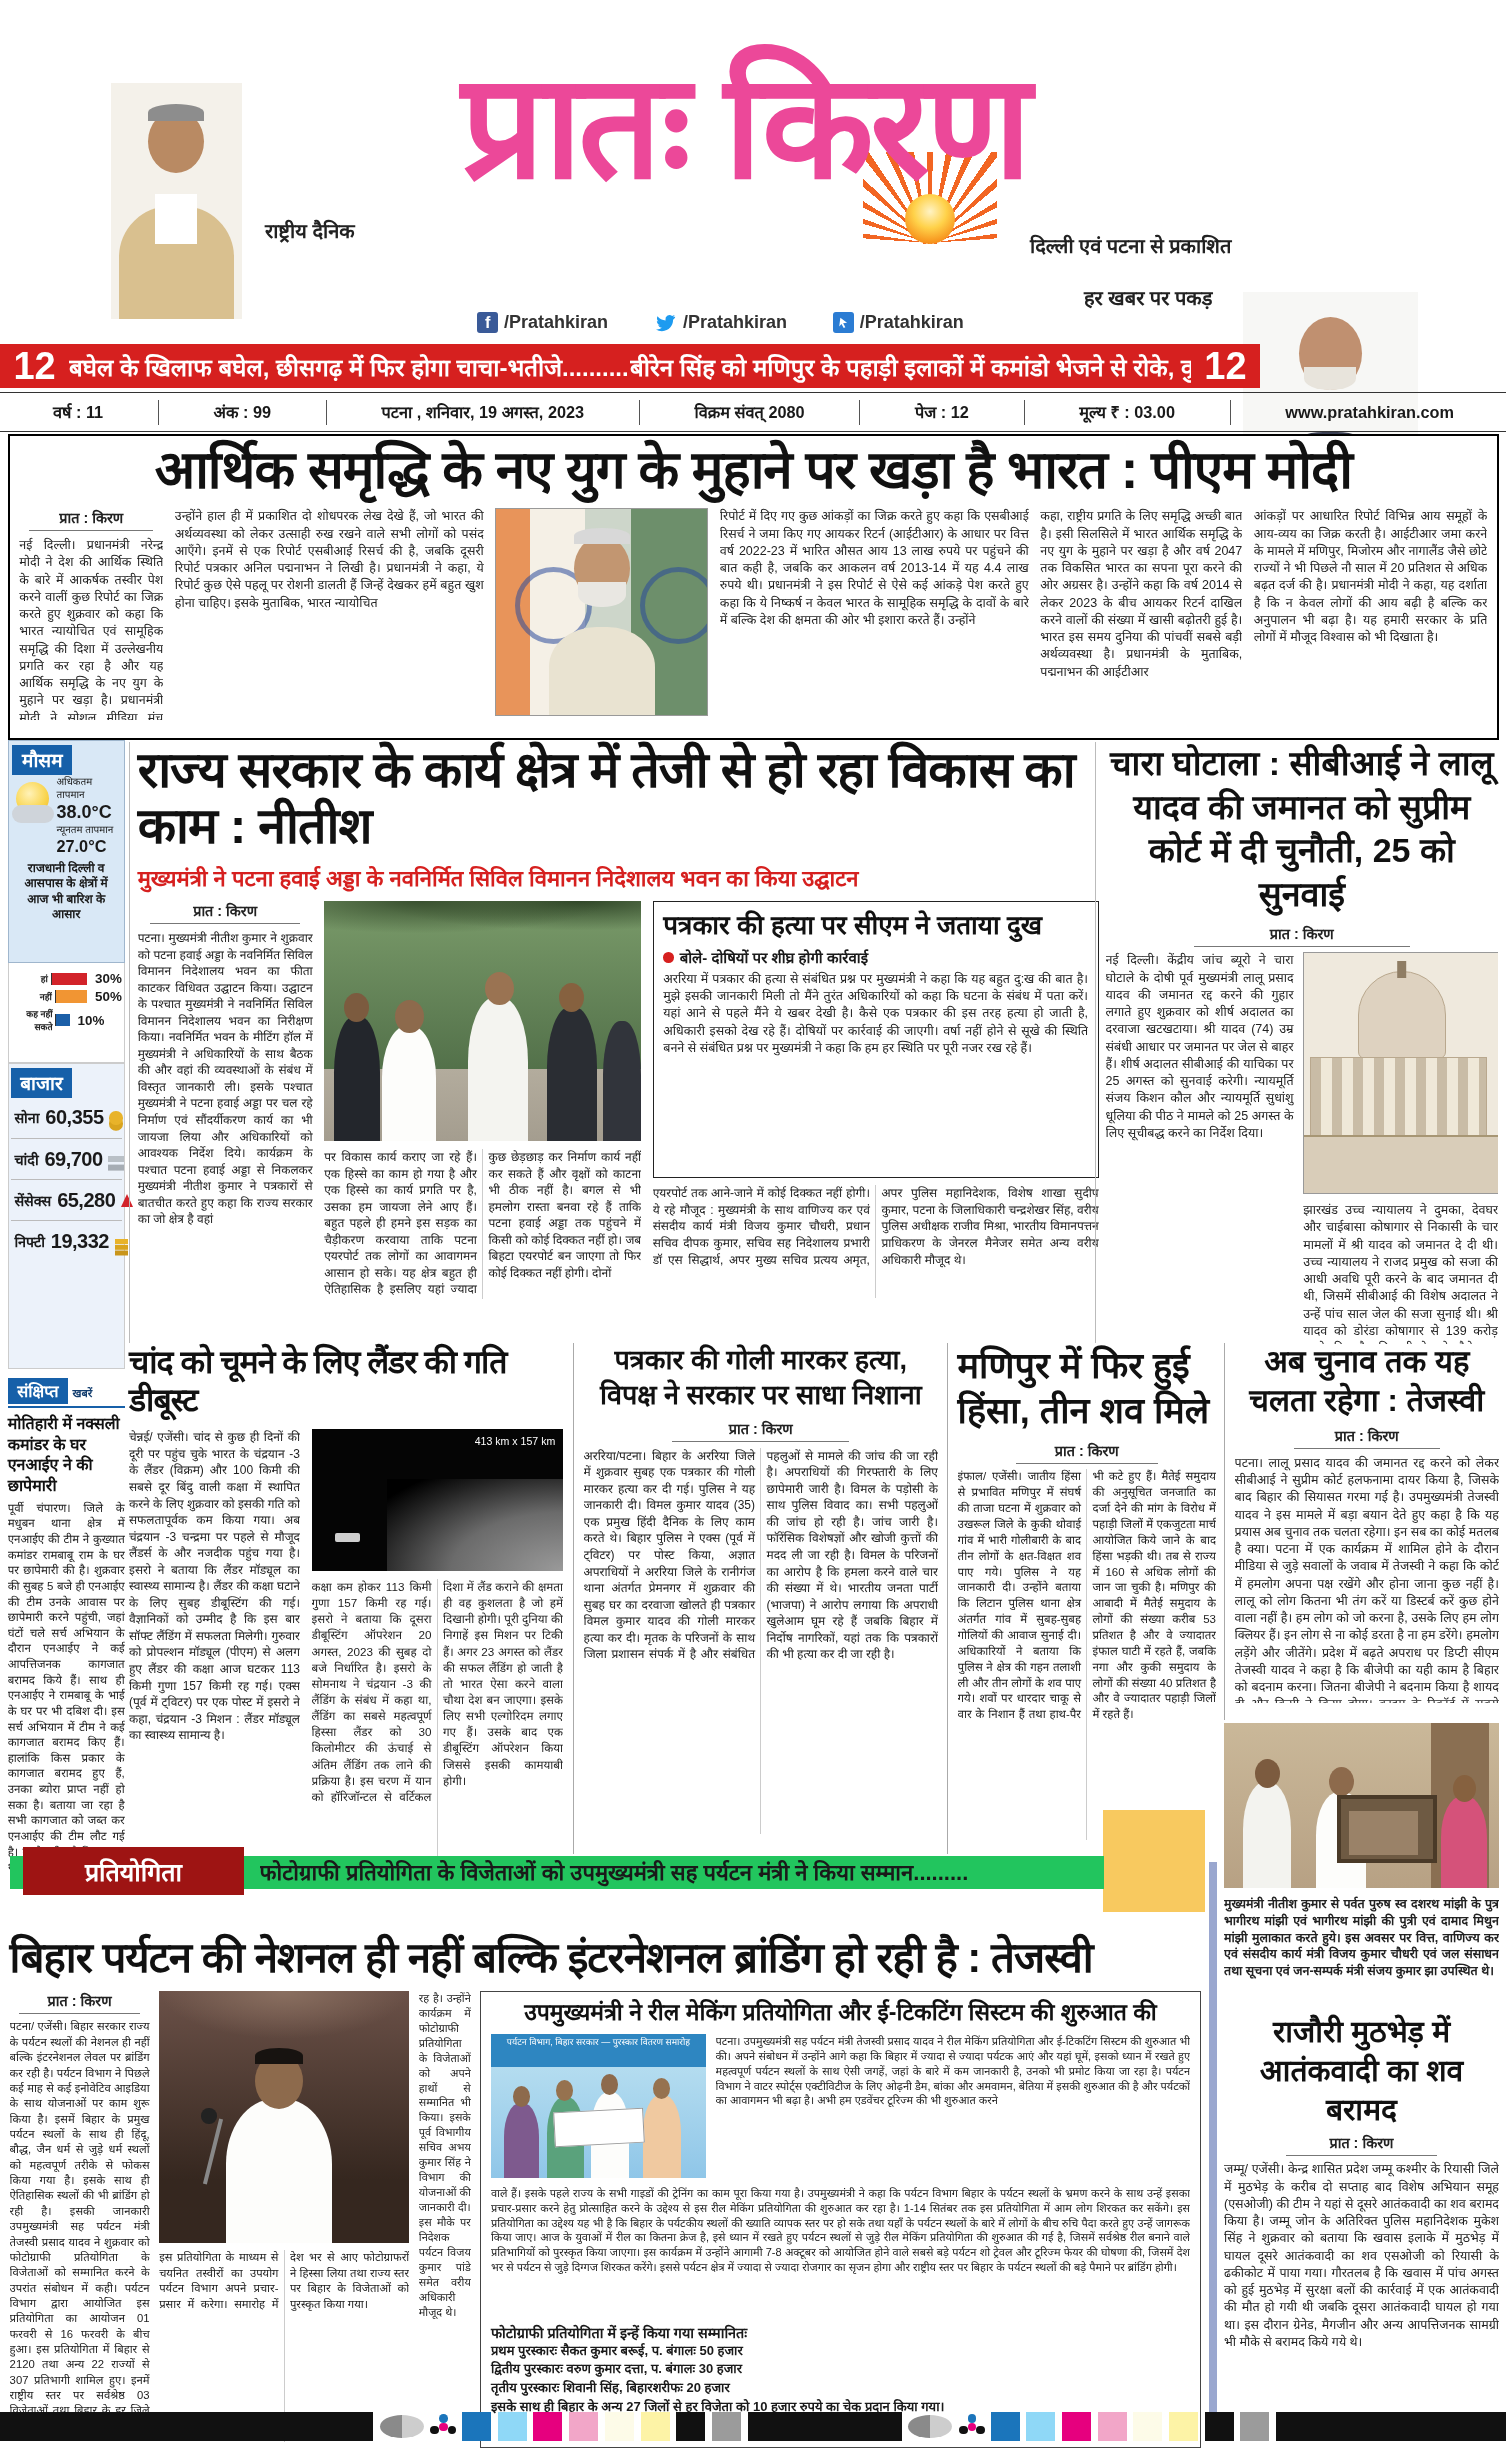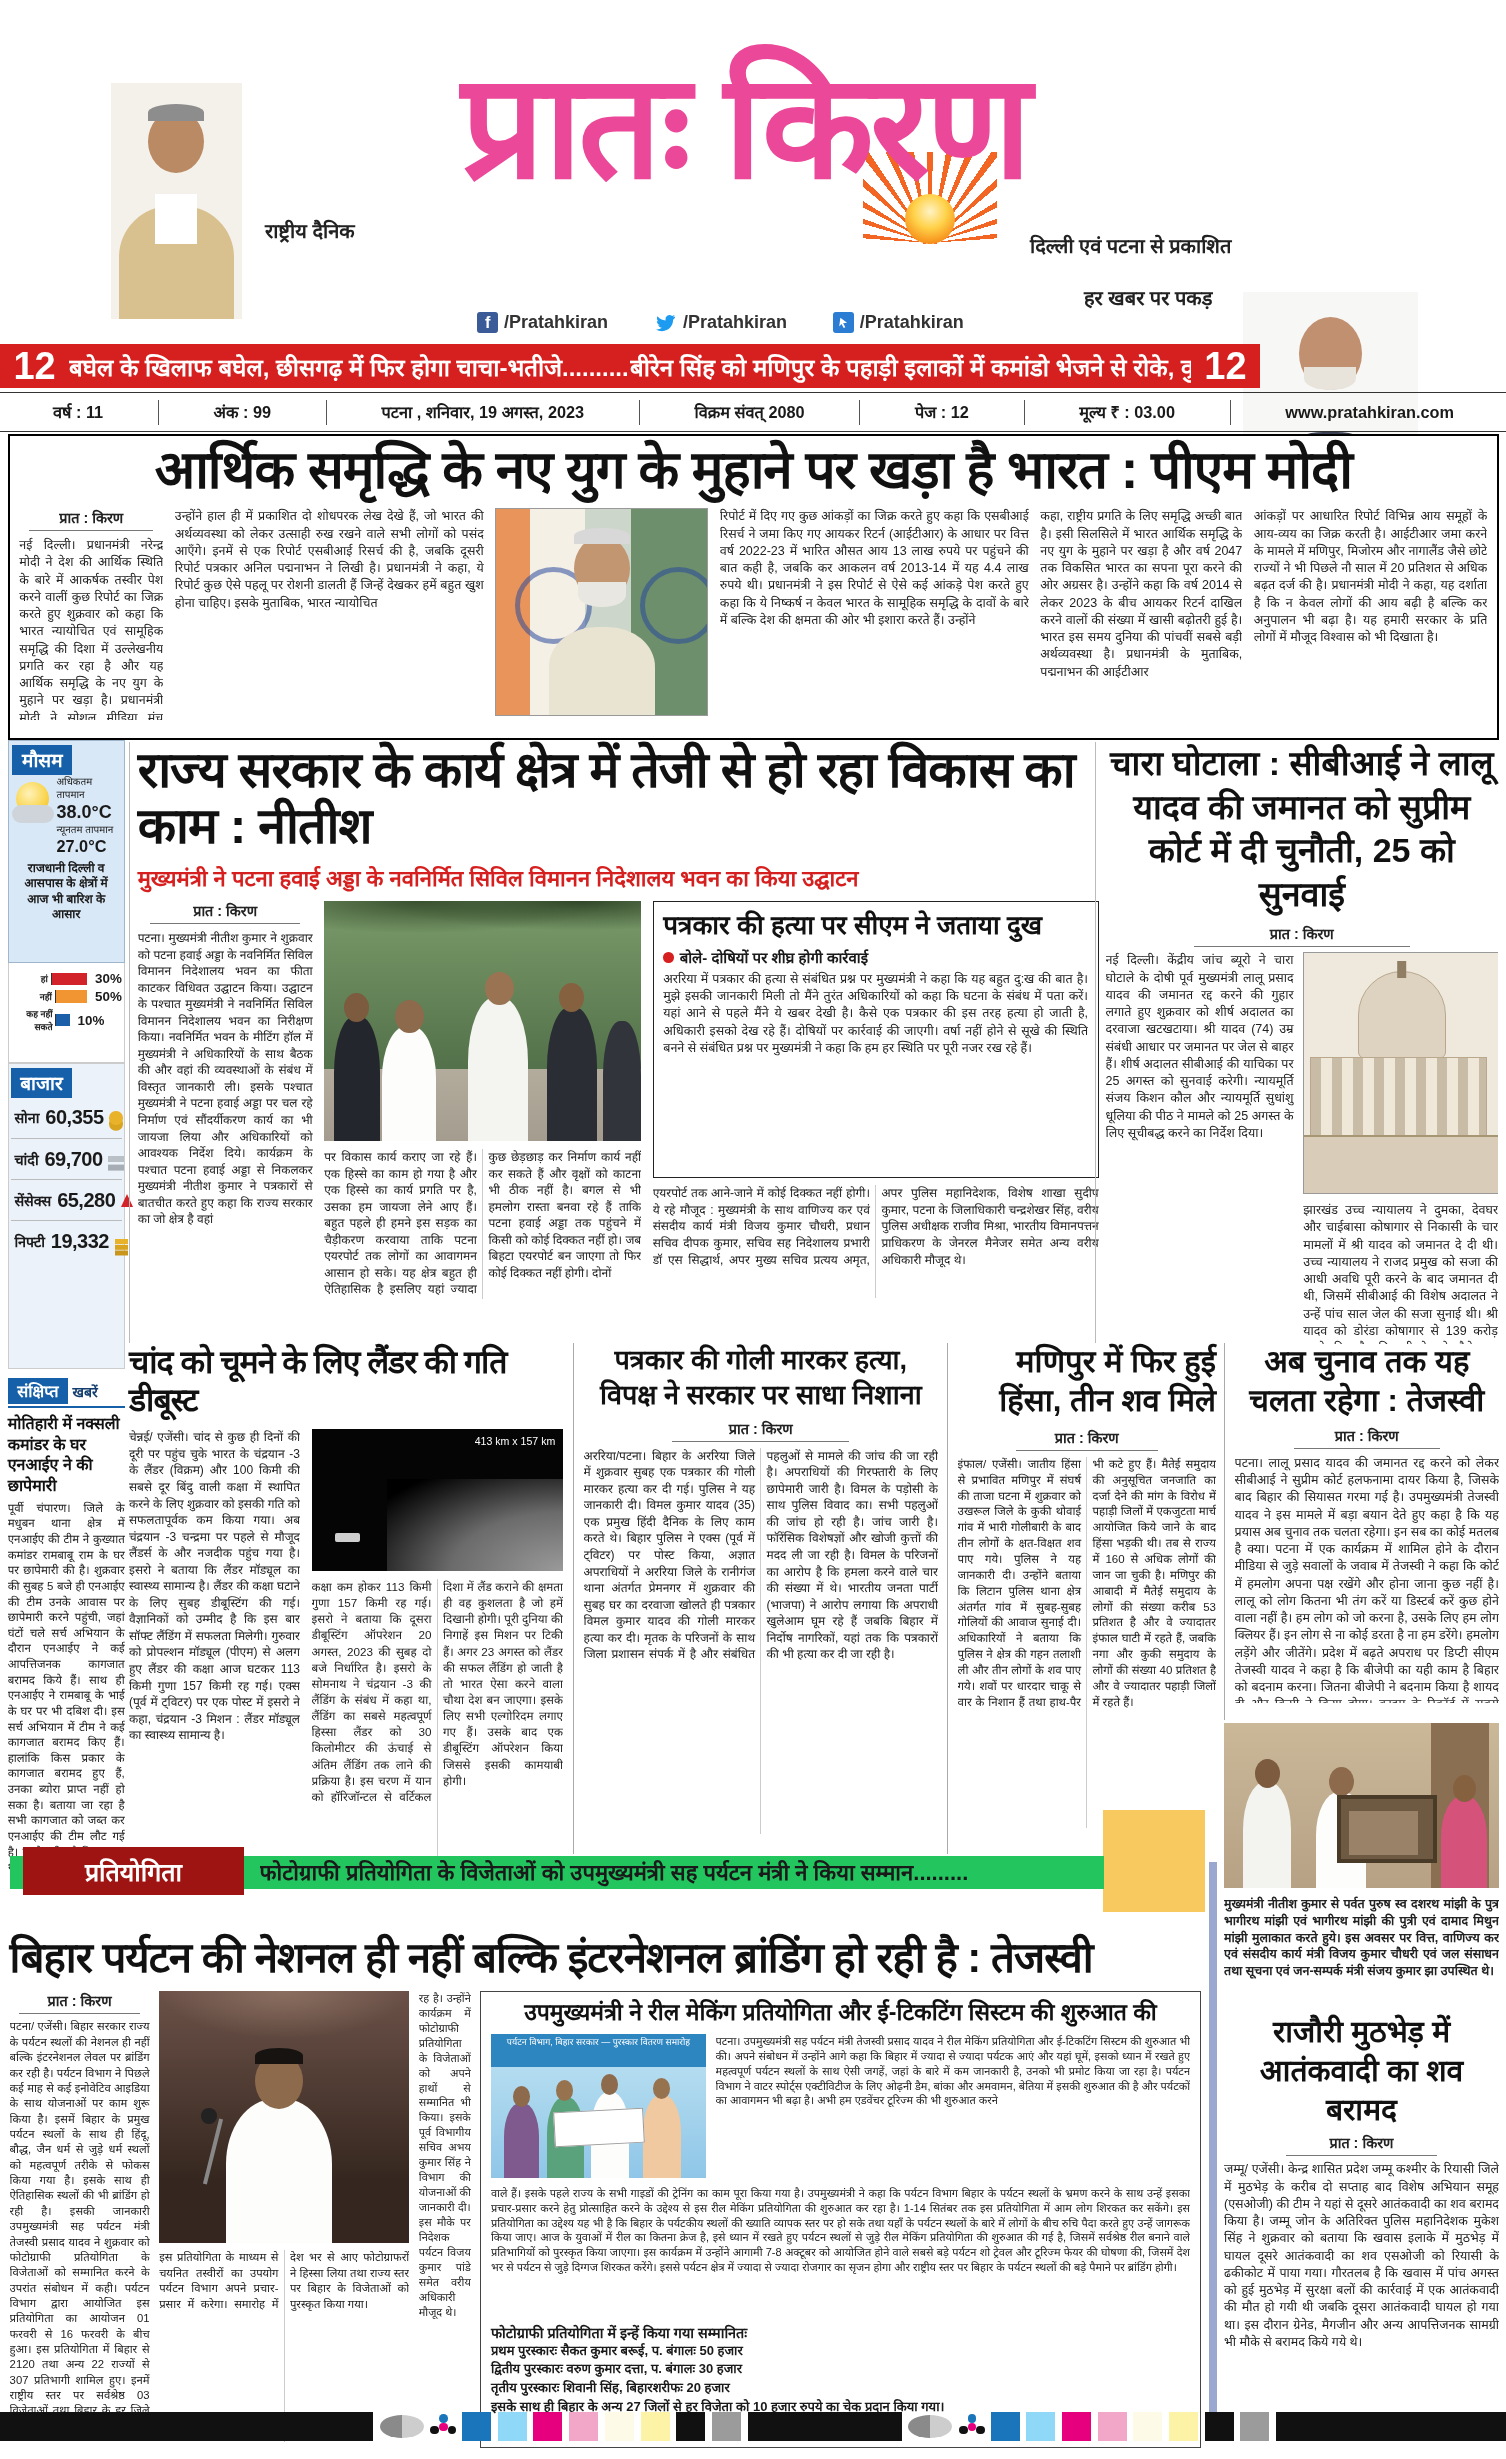--- a/index.html
+++ b/index.html
@@ -209,21 +209,21 @@
       </div>
       <div class="mkt-row">
         <span class="mkt-name">निफ्टी</span>
         <span class="mkt-val">19,332</span>
         <span style="width:13.4px;height:4.8px;background:#e8b32a;box-shadow:0 5.8px 0 #d9a41f,0 11.5px 0 #c9951a;flex:none;"></span>
       </div>
     </div>
     <div style="margin-top:9.6px;">
       <div style="border-bottom:2.9px solid #1660a9;padding-bottom:1.9px;white-space:nowrap;">
         <span class="blue-tab" style="font-size:16.3px;">संक्षिप्त</span>
-        <span style="font-size:14px;font-weight:800;color:#123d6e;">खबरें</span>
+        <span style="font-size:11px;font-weight:800;color:#123d6e;">खबरें</span>
       </div>
       <h3 style="font-size:16px;line-height:1.3;margin:5.8px 0 3.8px 0;">मोतिहारी में नक्सली कमांडर के घर एनआईए ने की छापेमारी</h3>
       <div class="sm-txt jt ovh" style="height:373px;font-size:11.5px;">पूर्वी चंपारण। जिले के मधुबन थाना क्षेत्र में एनआईए की टीम ने कुख्यात कमांडर रामबाबू राम के घर पर छापेमारी की है। शुक्रवार की सुबह 5 बजे ही एनआईए की टीम उनके आवास पर छापेमारी करने पहुंची, जहां घंटों चले सर्च अभियान के दौरान एनआईए ने कई आपत्तिजनक कागजात बरामद किये हैं। साथ ही एनआईए ने रामबाबू के भाई के घर पर भी दबिश दी। इस सर्च अभियान में टीम ने कई कागजात बरामद किए हैं। हालांकि किस प्रकार के कागजात बरामद हुए हैं, उनका ब्योरा प्राप्त नहीं हो सका है। बताया जा रहा है सभी कागजात को जब्त कर एनआईए की टीम लौट गई है। उल्लेखनीय है कि मधुबन थाना क्षेत्र के कौरिहरवा का रहने वाला रामबाबू 90 के दशक में काफी सक्रिय था और उसने पूर्वी चंपारण जिले में काफी आतंक मचा रखा था।</div>
     </div>
   </aside>
 
   <section class="abs" style="left:129px;top:742px;width:961px;height:601px;border-left:1px solid #bbb;padding-left:7.7px;">
     <h2 style="font-size:50px;line-height:1.12;letter-spacing:-1px;">राज्य सरकार के कार्य क्षेत्र में तेजी से हो रहा विकास का काम : नीतीश</h2>
     <div style="color:#d6201f;font-size:22px;font-weight:800;margin-top:7.7px;">मुख्यमंत्री ने पटना हवाई अड्डा के नवनिर्मित सिविल विमानन निदेशालय भवन का किया उद्घाटन</div>
     <div style="display:flex;gap:11.5px;margin-top:9.6px;height:400px;overflow:hidden;">
@@ -294,21 +294,21 @@
   </section>
 
   <section class="abs vert-sep" style="left:573px;top:1343px;width:365px;height:511px;padding-left:9.6px;box-sizing:border-box;">
     <h2 style="font-size:27px;line-height:1.3;text-align:center;">पत्रकार की गोली मारकर हत्या, विपक्ष ने सरकार पर साधा निशाना</h2>
     <div class="byline" style="margin-top:5.8px;">प्रात : किरण</div>
     <div class="byrule" style="width:50%;"></div>
     <div class="cols2 body-txt jt ovh" style="height:386px;font-size:12px;">अररिया/पटना। बिहार के अररिया जिले में शुक्रवार सुबह एक पत्रकार की गोली मारकर हत्या कर दी गई। पुलिस ने यह जानकारी दी। विमल कुमार यादव (35) एक प्रमुख हिंदी दैनिक के लिए काम करते थे। बिहार पुलिस ने एक्स (पूर्व में ट्विटर) पर पोस्ट किया, अज्ञात अपराधियों ने अररिया जिले के रानीगंज थाना अंतर्गत प्रेमनगर में शुक्रवार की सुबह घर का दरवाजा खोलते ही पत्रकार विमल कुमार यादव की गोली मारकर हत्या कर दी। मृतक के परिजनों के साथ जिला प्रशासन संपर्क में है और संबंधित पहलुओं से मामले की जांच की जा रही है। अपराधियों की गिरफ्तारी के लिए छापेमारी जारी है। विमल के पड़ोसी के साथ पुलिस विवाद का। सभी पहलुओं की जांच हो रही है। जांच जारी है। फॉरेंसिक विशेषज्ञों और खोजी कुत्तों की मदद ली जा रही है। विमल के परिजनों का आरोप है कि हमला करने वाले चार की संख्या में थे। भारतीय जनता पार्टी (भाजपा) ने आरोप लगाया कि अपराधी खुलेआम घूम रहे हैं जबकि बिहार में निर्दोष नागरिकों, यहां तक कि पत्रकारों की भी हत्या कर दी जा रही है।</div>
   </section>
 
   <section class="abs vert-sep" style="left:947px;top:1343px;width:269px;height:511px;padding-left:9.6px;box-sizing:border-box;">
-    <h2 style="font-size:31px;line-height:1.25;text-align:right;">मणिपुर में फिर हुई हिंसा, तीन शव मिले</h2>
+    <h2 style="font-size:36px;line-height:1.25;text-align:left;">मणिपुर में फिर हुई हिंसा, तीन शव मिले</h2>
     <div class="byline" style="margin-top:7.7px;">प्रात : किरण</div>
     <div class="byrule" style="width:55%;"></div>
     <div class="cols2 body-txt jt ovh" style="height:371px;font-size:11.5px;">इंफाल/ एजेंसी। जातीय हिंसा से प्रभावित मणिपुर में संघर्ष की ताजा घटना में शुक्रवार को उखरूल जिले के कुकी थोवाई गांव में भारी गोलीबारी के बाद तीन लोगों के क्षत-विक्षत शव पाए गये। पुलिस ने यह जानकारी दी। उन्होंने बताया कि लिटान पुलिस थाना क्षेत्र अंतर्गत गांव में सुबह-सुबह गोलियों की आवाज सुनाई दी। अधिकारियों ने बताया कि पुलिस ने क्षेत्र की गहन तलाशी ली और तीन लोगों के शव पाए गये। शवों पर धारदार चाकू से वार के निशान हैं तथा हाथ-पैर भी कटे हुए हैं। मैतेई समुदाय की अनुसूचित जनजाति का दर्जा देने की मांग के विरोध में पहाड़ी जिलों में एकजुटता मार्च आयोजित किये जाने के बाद हिंसा भड़की थी। तब से राज्य में 160 से अधिक लोगों की जान जा चुकी है। मणिपुर की आबादी में मैतेई समुदाय के लोगों की संख्या करीब 53 प्रतिशत है और वे ज्यादातर इंफाल घाटी में रहते हैं, जबकि नगा और कुकी समुदाय के लोगों की संख्या 40 प्रतिशत है और वे ज्यादातर पहाड़ी जिलों में रहते हैं।</div>
   </section>
 
   <section class="abs vert-sep" style="left:1224px;top:1343px;width:275px;height:377px;padding-left:9.6px;box-sizing:border-box;">
     <h2 style="font-size:31px;line-height:1.25;text-align:center;">अब चुनाव तक यह चलता रहेगा : तेजस्वी</h2>
     <div class="byline" style="margin-top:5.8px;">प्रात : किरण</div>
     <div class="byrule" style="width:55%;"></div>
     <div class="body-txt jt ovh" style="height:248px;">पटना। लालू प्रसाद यादव की जमानत रद्द करने को लेकर सीबीआई ने सुप्रीम कोर्ट हलफनामा दायर किया है, जिसके बाद बिहार की सियासत गरमा गई है। उपमुख्यमंत्री तेजस्वी यादव ने इस मामले में बड़ा बयान देते हुए कहा है कि यह प्रयास अब चुनाव तक चलता रहेगा। इन सब का कोई मतलब है क्या। पटना में एक कार्यक्रम में शामिल होने के दौरान मीडिया से जुड़े सवालों के जवाब में तेजस्वी ने कहा कि कोर्ट में हमलोग अपना पक्ष रखेंगे और होना जाना कुछ नहीं है। लालू को लोग कितना भी तंग करें या डिस्टर्ब करें कुछ होने वाला नहीं है। हम लोग को जो करना है, उसके लिए हम लोग क्लियर हैं। इन लोग से ना कोई डरता है ना हम डरेंगे। हमलोग लड़ेंगे और जीतेंगे। प्रदेश में बढ़ते अपराध पर डिप्टी सीएम तेजस्वी यादव ने कहा है कि बीजेपी का यही काम है बिहार को बदनाम करना। जितना बीजेपी ने बदनाम किया है शायद ही और किसी ने किया होगा। क्राइम के रिकॉर्ड में सबसे ज्यादा क्राइम दिल्ली के एनसीआर में है हत्या किडनैपिंग लूट, होम मिनिस्ट्री के अंदर यह सब आता है और वहां क्राइम सबसे ज्यादा है।</div>

